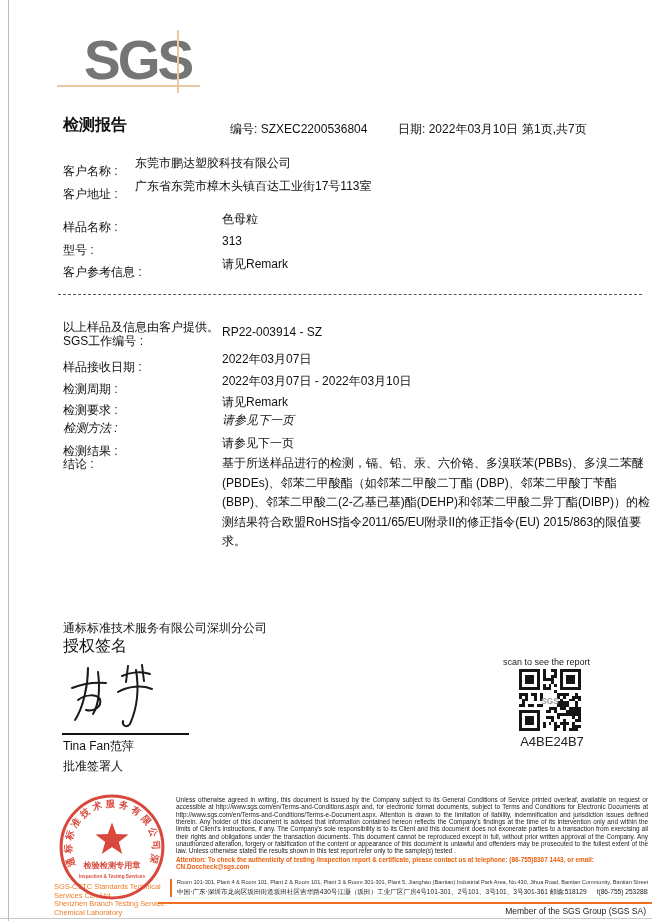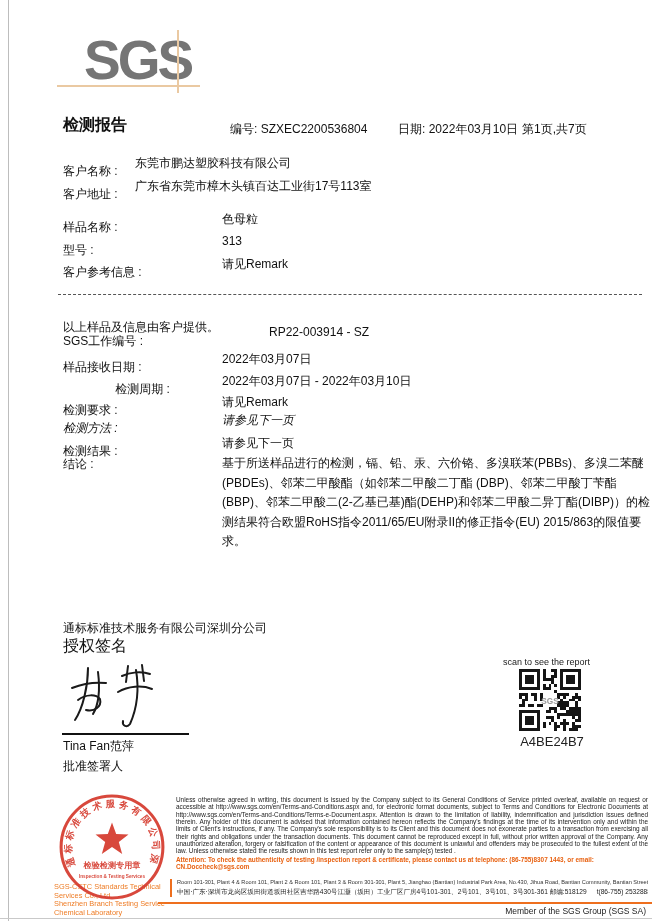--- a/index.html
+++ b/index.html
@@ -99,29 +99,29 @@
     <span class="val">313</span>
   </div>
   <div class="frow lblw159" style="top:256px;">
     <span class="lbl">客户参考信息 :</span>
     <span class="val">请见Remark</span>
   </div>
   <div class="note">以上样品及信息由客户提供。</div>
 
   <div class="divider"></div>
 
-  <div class="frow lblw159" style="top:325px;gap:47px;">
+  <div class="frow lblw159" style="top:325px;">
     <span class="lbl">SGS工作编号 :</span>
     <span class="val">RP22-003914 - SZ</span>
   </div>
   <div class="frow lblw159" style="top:351px;">
     <span class="lbl">样品接收日期 :</span>
     <span class="val">2022年03月07日</span>
   </div>
-  <div class="frow lblw159" style="top:373px;text-align:center;">
+  <div class="frow lblw159" style="top:373px;">
     <span class="lbl">检测周期 :</span>
     <span class="val">2022年03月07日 - 2022年03月10日</span>
   </div>
   <div class="frow lblw159" style="top:394px;justify-content:flex-end;">
     <span class="lbl">检测要求 :</span>
     <span class="val">请见Remark</span>
   </div>
   <div class="frow lblw159" style="top:412px;font-style:italic;">
     <span class="lbl">检测方法 :</span>
     <span class="val">请参见下一页</span>

